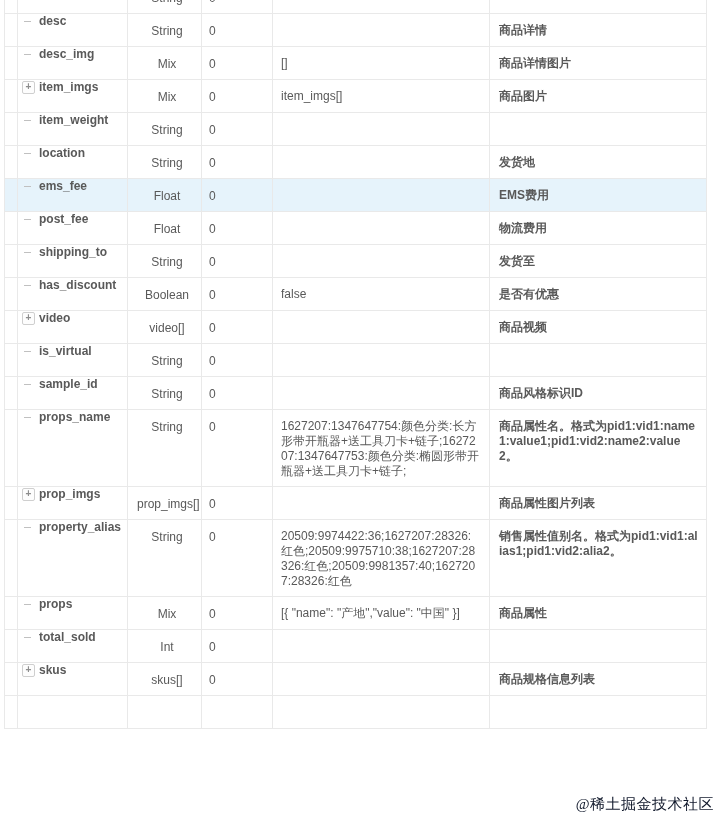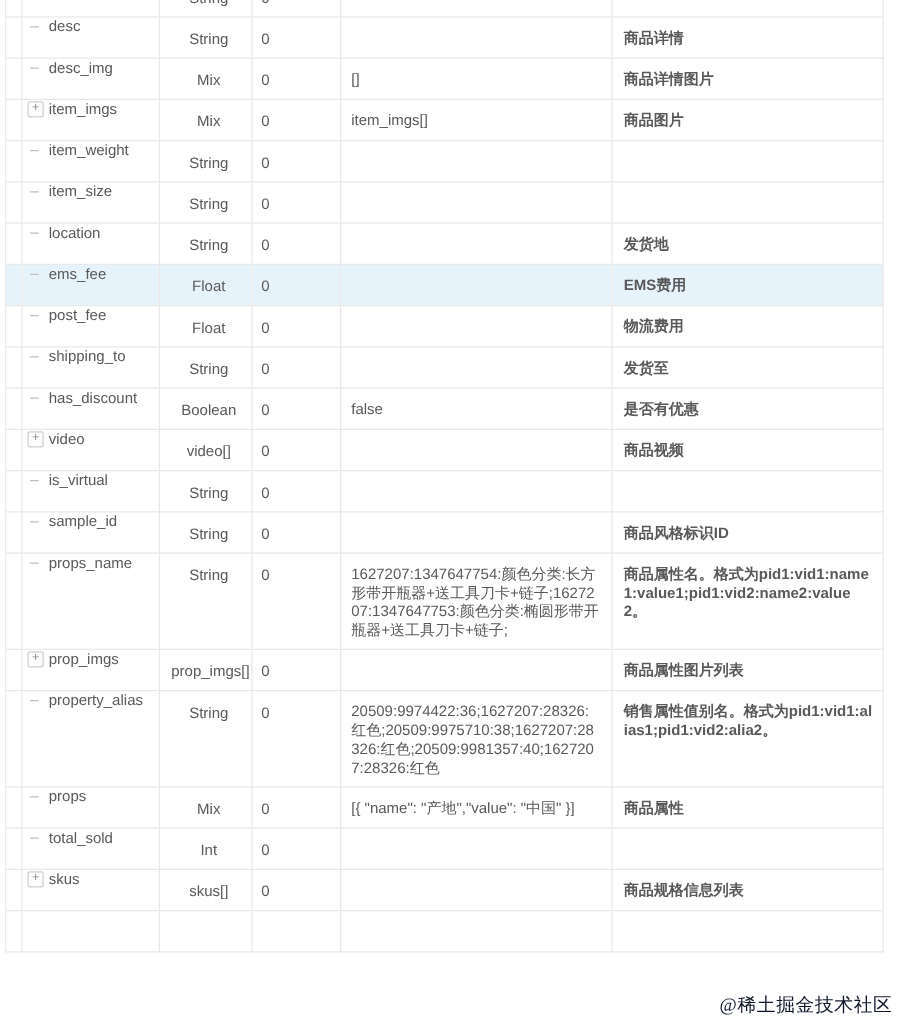--- a/index.html
+++ b/index.html
@@ -29,20 +29,21 @@
     font-size: 12px;
     line-height: 15px;
     height: 33px;
     box-sizing: border-box;
     overflow: hidden;
   }
   td.c-expand { padding: 0; }
   td.c-name {
     vertical-align: middle;
     padding: 0 2px 0 4px;
+    font-weight: bold;
   }
   .name-inner {
     display: flex;
     align-items: center;
   }
   .marker-zone {
     width: 14px;
     flex: 0 0 14px;
     display: flex;
     align-items: center;
@@ -182,35 +183,20 @@
           <td class="c-value"></td>
           <td class="c-desc"></td>
         </tr>
         <tr>
           <td class="c-expand"></td>
           <td class="c-name">
             <div class="name-inner">
               <span class="marker-zone">
                 <span class="leaf-dash"></span>
               </span>
-              <span class="field-label">item_size</span>
-            </div>
-          </td>
-          <td class="c-type">String</td>
-          <td class="c-count">0</td>
-          <td class="c-value"></td>
-          <td class="c-desc"></td>
-        </tr>
-        <tr>
-          <td class="c-expand"></td>
-          <td class="c-name">
-            <div class="name-inner">
-              <span class="marker-zone">
-                <span class="leaf-dash"></span>
-              </span>
               <span class="field-label">location</span>
             </div>
           </td>
           <td class="c-type">String</td>
           <td class="c-count">0</td>
           <td class="c-value"></td>
           <td class="c-desc">发货地</td>
         </tr>
         <tr class="highlighted">
           <td class="c-expand"></td>

